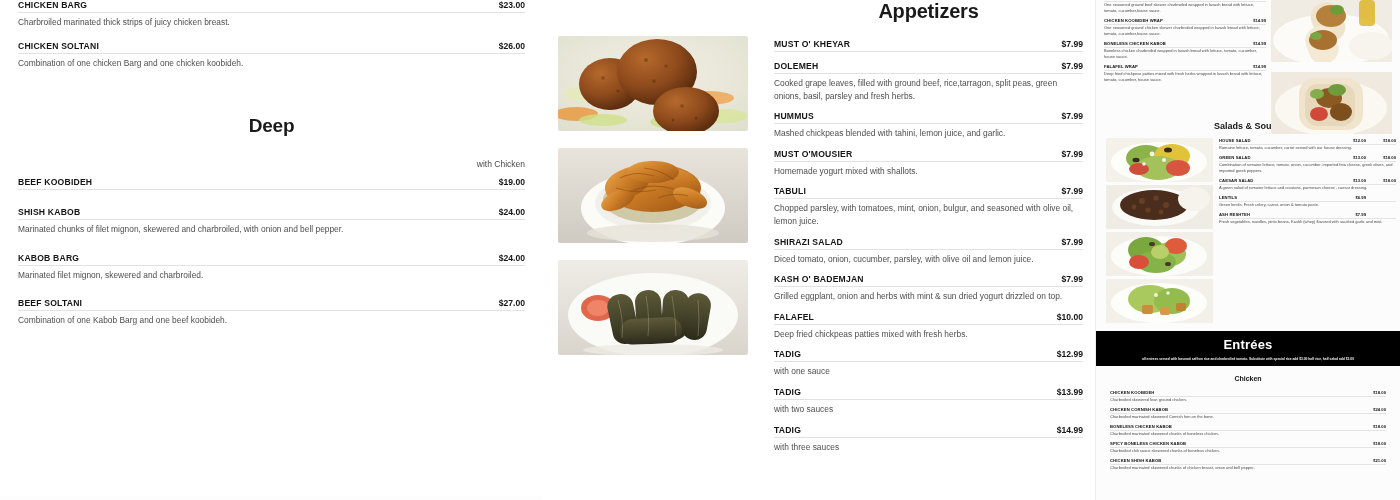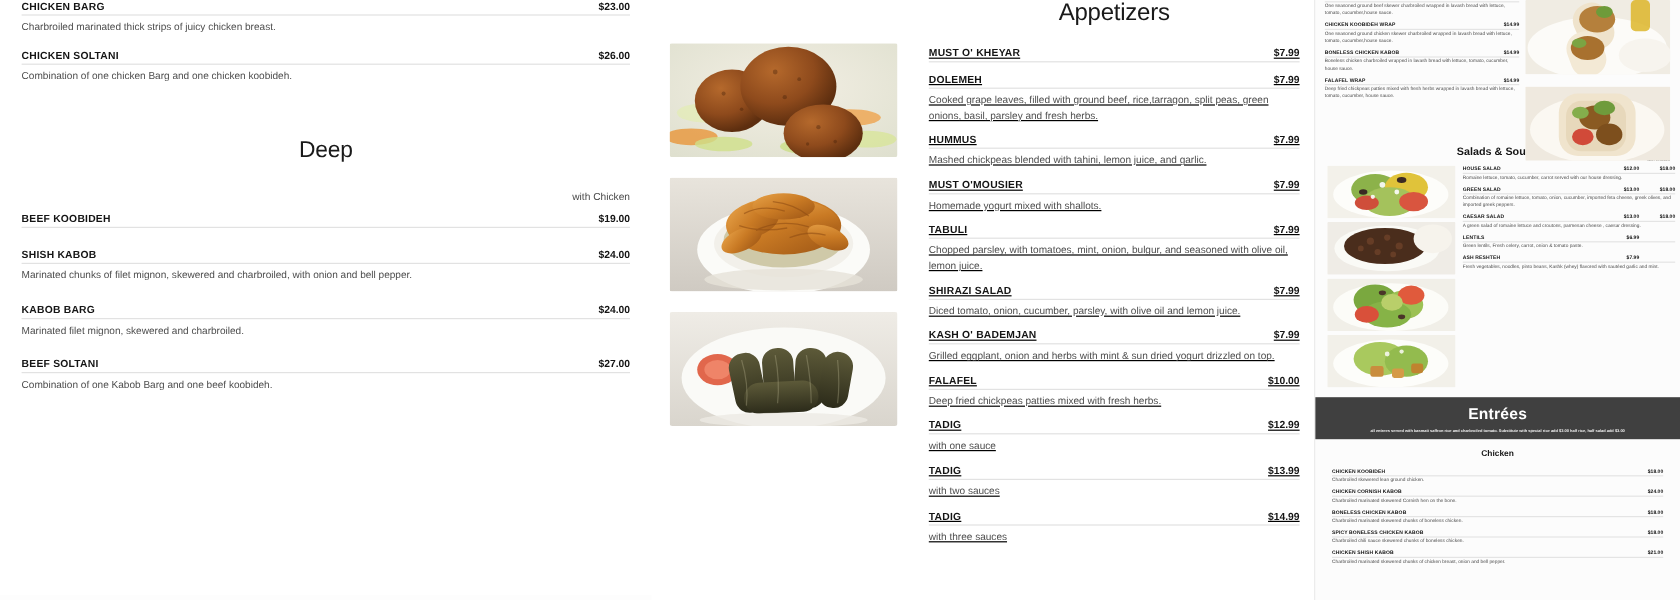--- a/index.html
+++ b/index.html
@@ -45,21 +45,21 @@
     width: 305px; height: 500px;
     background: #fcfcfc;
     position: relative;
     overflow: hidden;
     border-left: 1px solid #ececec;
   }
 
   
   .section-title {
     font-size: 19px;
-    font-weight: normal;
+    font-weight: bold;
     color: #1a1a1a;
     letter-spacing: -0.2px;
   }
   .with-chicken {
     font-size: 8.5px;
     color: #4a4a4a;
     text-align: right;
   }
   .item { margin-bottom: 11px; }
   .item-head {
@@ -109,21 +109,21 @@
   .photo svg { display: block; width: 100%; height: 100%; }
 
   
   .mid-head {
     text-align: center;
     padding-top: 0px;
     padding-bottom: 16px;
   }
   .mid-head .section-title { font-size: 20px; }
   .mid-list { padding: 0 6px; }
-  .mid-list .item { margin-bottom: 9px; text-decoration: underline; }
+  .mid-list .item { margin-bottom: 9px; }
   .wraps-head {
     text-align: center;
     padding-top: 26px;
     padding-bottom: 12px;
   }
 
   
   .rp { position: absolute; inset: 0; }
   .rp-block { padding: 0 8px; }
   .rp-item { margin-bottom: 4px; }
@@ -153,21 +153,21 @@
   .rp-saladphotos { width: 107px; display: flex; flex-direction: column; gap: 3px; }
   .rp-photo-sm { width: 107px; height: 44px; border-radius: 1px; overflow: hidden; }
   .rp-photo-sm svg { width: 100%; height: 100%; display: block; }
   .rp-saladlist { flex: 1; padding-right: 4px; }
 
   .rp-price2 { display: flex; gap: 0; }
   .rp-p1 { width: 30px; text-align: right; }
   .rp-p2 { width: 30px; text-align: right; }
 
   .entree-banner {
-    background: #404040;
+    background: #000000;
     color: #ffffff;
     padding: 6px 6px 5px 6px;
     text-align: center;
   }
   .entree-banner .eb-title {
     font-size: 13px; font-weight: bold; letter-spacing: 0.2px;
   }
   .entree-banner .eb-note {
     font-size: 3.3px; font-weight: bold; margin-top: 5px; color: #f2f2f2;
   }

